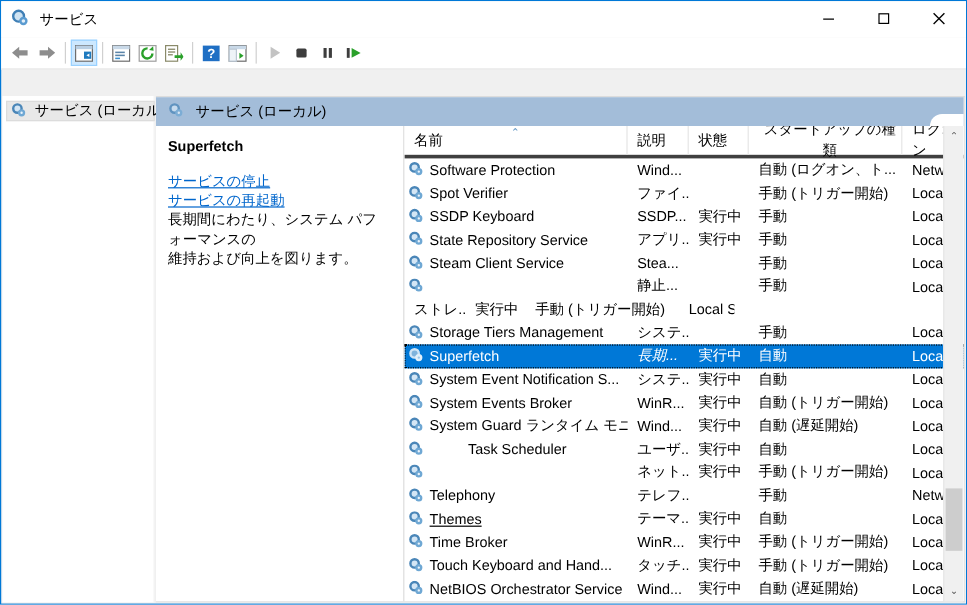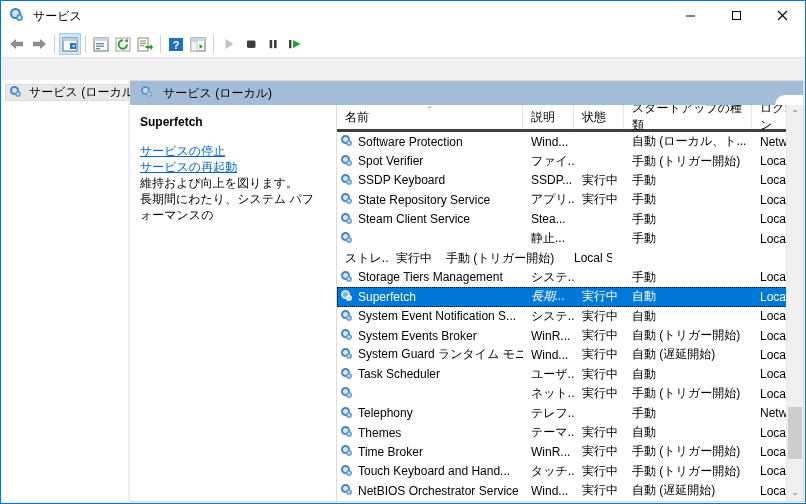--- a/index.html
+++ b/index.html
@@ -291,55 +291,55 @@
         <div class="banner-text">サービス (ローカル)</div>
         <div class="banner-notch"></div>
       </div>
 
       <div class="panes">
 
         <div class="detail">
           <div class="svc-name">Superfetch</div>
           <a class="link">サービスの停止</a>
           <a class="link">サービスの再起動</a>
+          <div class="desc-body">長期間にわたり、システム パフォーマンスの</div>
           <div class="desc-body">維持および向上を図ります。</div>
-          <div class="desc-body">長期間にわたり、システム パフォーマンスの</div>
         </div>
 
         <div class="listwrap">
           <div class="hdr" id="list-header">
               <div class="hcell" style="width: 186px;">
                 <span>名前</span>
                 <span class="sortchev">⌃</span>
               </div>
               <div class="hcell" style="width: 51px;">
                 <span>説明</span>
               </div>
               <div class="hcell" style="width: 50px;">
                 <span>状態</span>
               </div>
-              <div class="hcell" style="width: 128px;">
+              <div class="hcell" style="width: 128px; text-align: center;">
                 <span>スタートアップの種類</span>
               </div>
               <div class="hcell" style="width: 46px;">
                 <span>ログオン</span>
               </div>
             </div>
           <div class="rows" id="list-rows">
               <div class="row">
                 <div class="cell name" style="width: 186px;">
                   <span class="svc-icon">
                     <span class="gear g1"></span>
                     <span class="gear g2"></span>
                   </span>
                   <span>Software Protection</span>
                 </div>
                 <div class="cell" style="width: 51px;">Wind...</div>
                 <div class="cell" style="width: 50px;"></div>
-                <div class="cell" style="width: 128px;">自動 (ローカル、ト...</div>
+                <div class="cell" style="width: 128px;">自動 (ログオン、ト...</div>
                 <div class="cell" style="width: 46px;">Networ</div>
               </div>
               <div class="row">
                 <div class="cell name" style="width: 186px;">
                   <span class="svc-icon">
                     <span class="gear g1"></span>
                     <span class="gear g2"></span>
                   </span>
                   <span>Spot Verifier</span>
                 </div>
@@ -464,21 +464,21 @@
                     <span class="gear g2"></span>
                   </span>
                   <span>System Guard ランタイム モニ...</span>
                 </div>
                 <div class="cell" style="width: 51px;">Wind...</div>
                 <div class="cell" style="width: 50px;">実行中</div>
                 <div class="cell" style="width: 128px;">自動 (遅延開始)</div>
                 <div class="cell" style="width: 46px;">Local S</div>
               </div>
               <div class="row">
-                <div class="cell name" style="width: 186px;">
+                <div class="cell name" style="width: 186px; gap: 32px;">
                   <span class="svc-icon">
                     <span class="gear g1"></span>
                     <span class="gear g2"></span>
                   </span>
                   <span>Task Scheduler</span>
                 </div>
                 <div class="cell" style="width: 51px;">ユーザ...</div>
                 <div class="cell" style="width: 50px;">実行中</div>
                 <div class="cell" style="width: 128px;">自動</div>
                 <div class="cell" style="width: 46px;">Local S</div>
@@ -502,21 +502,21 @@
                     <span class="gear g2"></span>
                   </span>
                   <span>Telephony</span>
                 </div>
                 <div class="cell" style="width: 51px;">テレフ...</div>
                 <div class="cell" style="width: 50px;"></div>
                 <div class="cell" style="width: 128px;">手動</div>
                 <div class="cell" style="width: 46px;">Networ</div>
               </div>
               <div class="row">
-                <div class="cell name" style="width: 186px;">
+                <div class="cell name" style="width: 186px; text-decoration: underline;">
                   <span class="svc-icon">
                     <span class="gear g1"></span>
                     <span class="gear g2"></span>
                   </span>
                   <span>Themes</span>
                 </div>
                 <div class="cell" style="width: 51px;">テーマ...</div>
                 <div class="cell" style="width: 50px;">実行中</div>
                 <div class="cell" style="width: 128px;">自動</div>
                 <div class="cell" style="width: 46px;">Local S</div>

